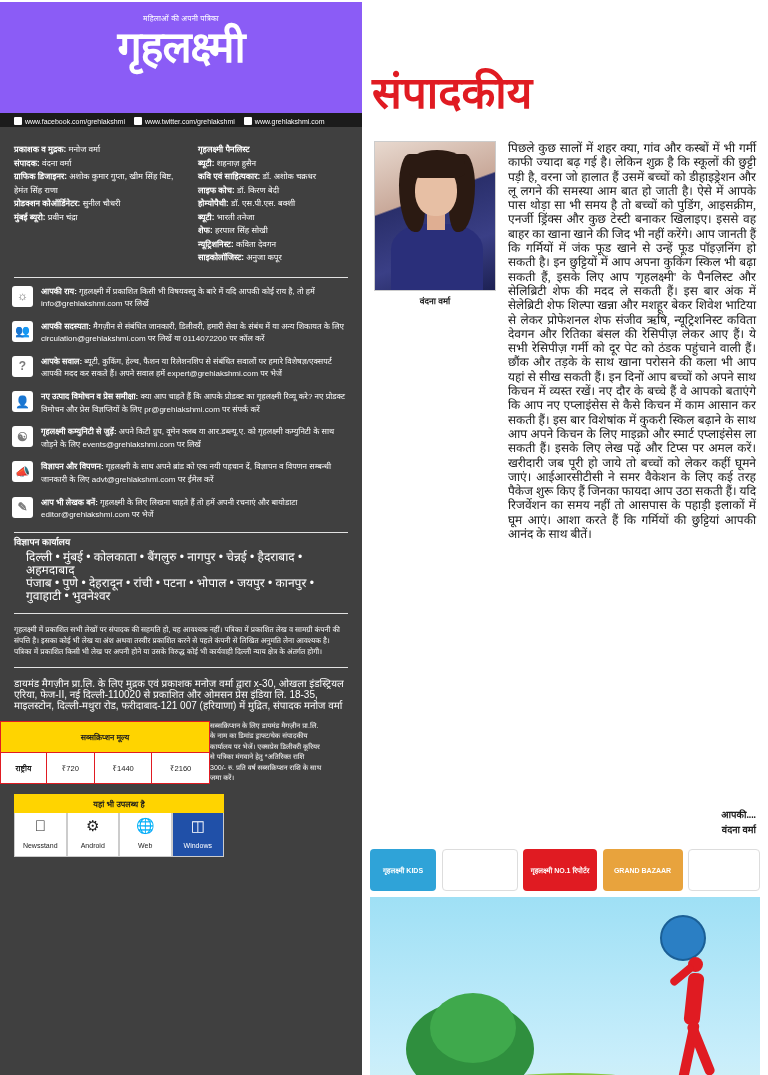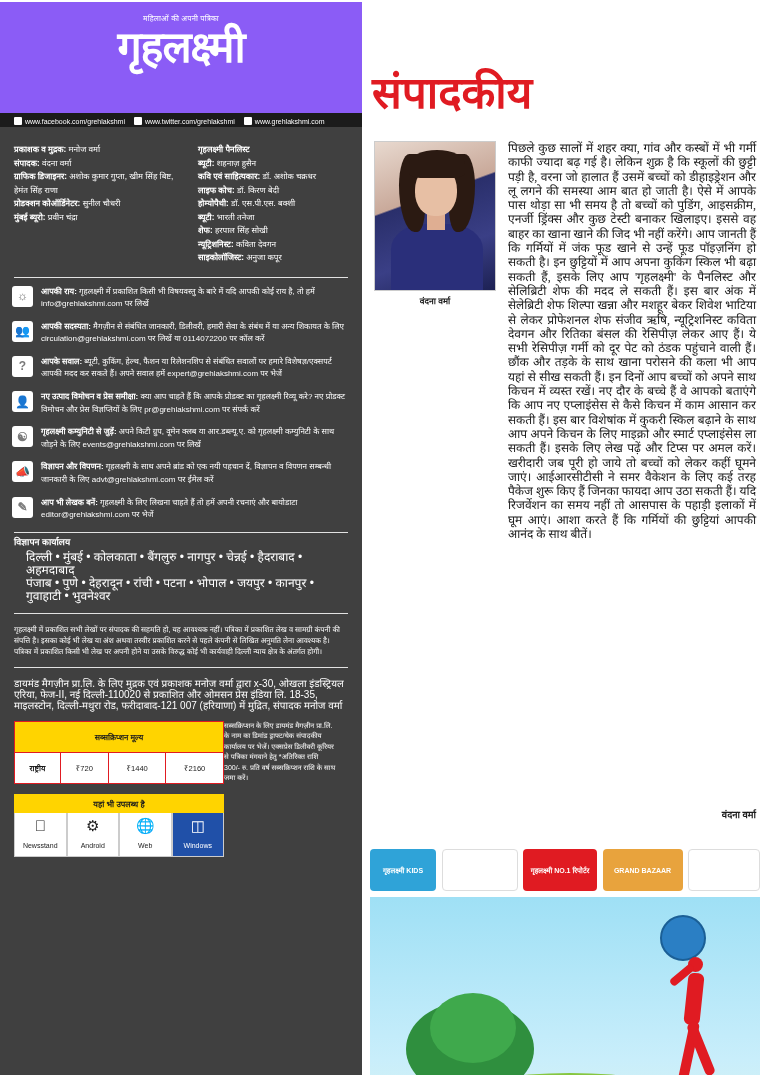--- a/index.html
+++ b/index.html
@@ -78,21 +78,21 @@
   .city-lines { padding:0 26px; font-size:12px; line-height:13px; }
 
   .disclaimer {
     padding:10px 14px 0 14px; font-size:7.4px; line-height:11px;
   }
   .imprint {
     padding:10px 14px 0 14px; font-size:10px; line-height:11px;
   }
 
   
-  .subwrap { padding:10px 14px 0 14px; display:flex; gap:0; }
+  .subwrap { padding:10px 14px 0 0; display:flex; gap:0; }
   table.sub { border-collapse:collapse; width:210px; background:#ffffff; }
   table.sub td, table.sub th {
     border:1px solid #e01b22; font-size:7.6px; text-align:center;
     padding:3px 2px; color:#1b1b1b;
   }
   table.sub th { background:#ffd400; font-weight:bold; font-size:7.8px; }
   table.sub td.lbl { background:#ffffff; font-weight:bold; }
   table.sub tr.blue td { background:#2050a8; color:#ffffff; border-color:#2050a8; }
   .subnote { font-size:7px; line-height:10.5px; width:112px; }
 
@@ -355,20 +355,21 @@
       <div class="ph-hairTop"></div>
     </div>
     <div class="editor-caption">वंदना वर्मा</div>
   </div>
 
   <div class="article">
     <p>पिछले कुछ सालों में शहर क्या, गांव और कस्बों में भी गर्मी काफी ज्यादा बढ़ गई है। लेकिन शुक्र है कि स्कूलों की छुट्टी पड़ी है, वरना जो हालात हैं उसमें बच्चों को डीहाइड्रेशन और लू लगने की समस्या आम बात हो जाती है। ऐसे में आपके पास थोड़ा सा भी समय है तो बच्चों को पुडिंग, आइसक्रीम, एनर्जी ड्रिंक्स और कुछ टेस्टी बनाकर खिलाइए। इससे वह बाहर का खाना खाने की जिद भी नहीं करेंगे। आप जानती हैं कि गर्मियों में जंक फूड खाने से उन्हें फूड पॉइज़निंग हो सकती है। इन छुट्टियों में आप अपना कुकिंग स्किल भी बढ़ा सकती हैं, इसके लिए आप 'गृहलक्ष्मी' के पैनलिस्ट और सेलिब्रिटी शेफ की मदद ले सकती हैं। इस बार अंक में सेलेब्रिटी शेफ शिल्पा खन्ना और मशहूर बेकर शिवेश भाटिया से लेकर प्रोफेशनल शेफ संजीव ऋषि, न्यूट्रिशनिस्ट कविता देवगन और रितिका बंसल की रेसिपीज़ लेकर आए हैं। ये सभी रेसिपीज़ गर्मी को दूर पेट को ठंडक पहुंचाने वाली हैं। छौंक और तड़के के साथ खाना परोसने की कला भी आप यहां से सीख सकती हैं। इन दिनों आप बच्चों को अपने साथ किचन में व्यस्त रखें। नए दौर के बच्चे हैं वे आपको बताएंगे कि आप नए एप्लाइंसेस से कैसे किचन में काम आसान कर सकती हैं। इस बार विशेषांक में कुकरी स्किल बढ़ाने के साथ आप अपने किचन के लिए माइक्रो और स्मार्ट एप्लाइंसेस ला सकती हैं। इसके लिए लेख पढ़ें और टिप्स पर अमल करें। खरीदारी जब पूरी हो जाये तो बच्चों को लेकर कहीं घूमने जाएं। आईआरसीटीसी ने समर वैकेशन के लिए कई तरह पैकेज शुरू किए हैं जिनका फायदा आप उठा सकती हैं। यदि रिजर्वेशन का समय नहीं तो आसपास के पहाड़ी इलाकों में घूम आएं। आशा करते हैं कि गर्मियों की छुट्टियां आपकी आनंद के साथ बीतें।</p>
   </div>
 
   <div class="signoff">
+    <div>आपकी....</div>
     <div>वंदना वर्मा</div>
   </div>
 
   <div class="brandstrip">
     <div class="b b1">गृहलक्ष्मी KIDS</div>
     <div class="b b2">गृहलक्ष्मी</div>
     <div class="b b3">गृहलक्ष्मी NO.1 रिपोर्टर</div>
     <div class="b b4">GRAND BAZAAR</div>
     <div class="b b5">Chatori गृहलक्ष्मी</div>
   </div>

